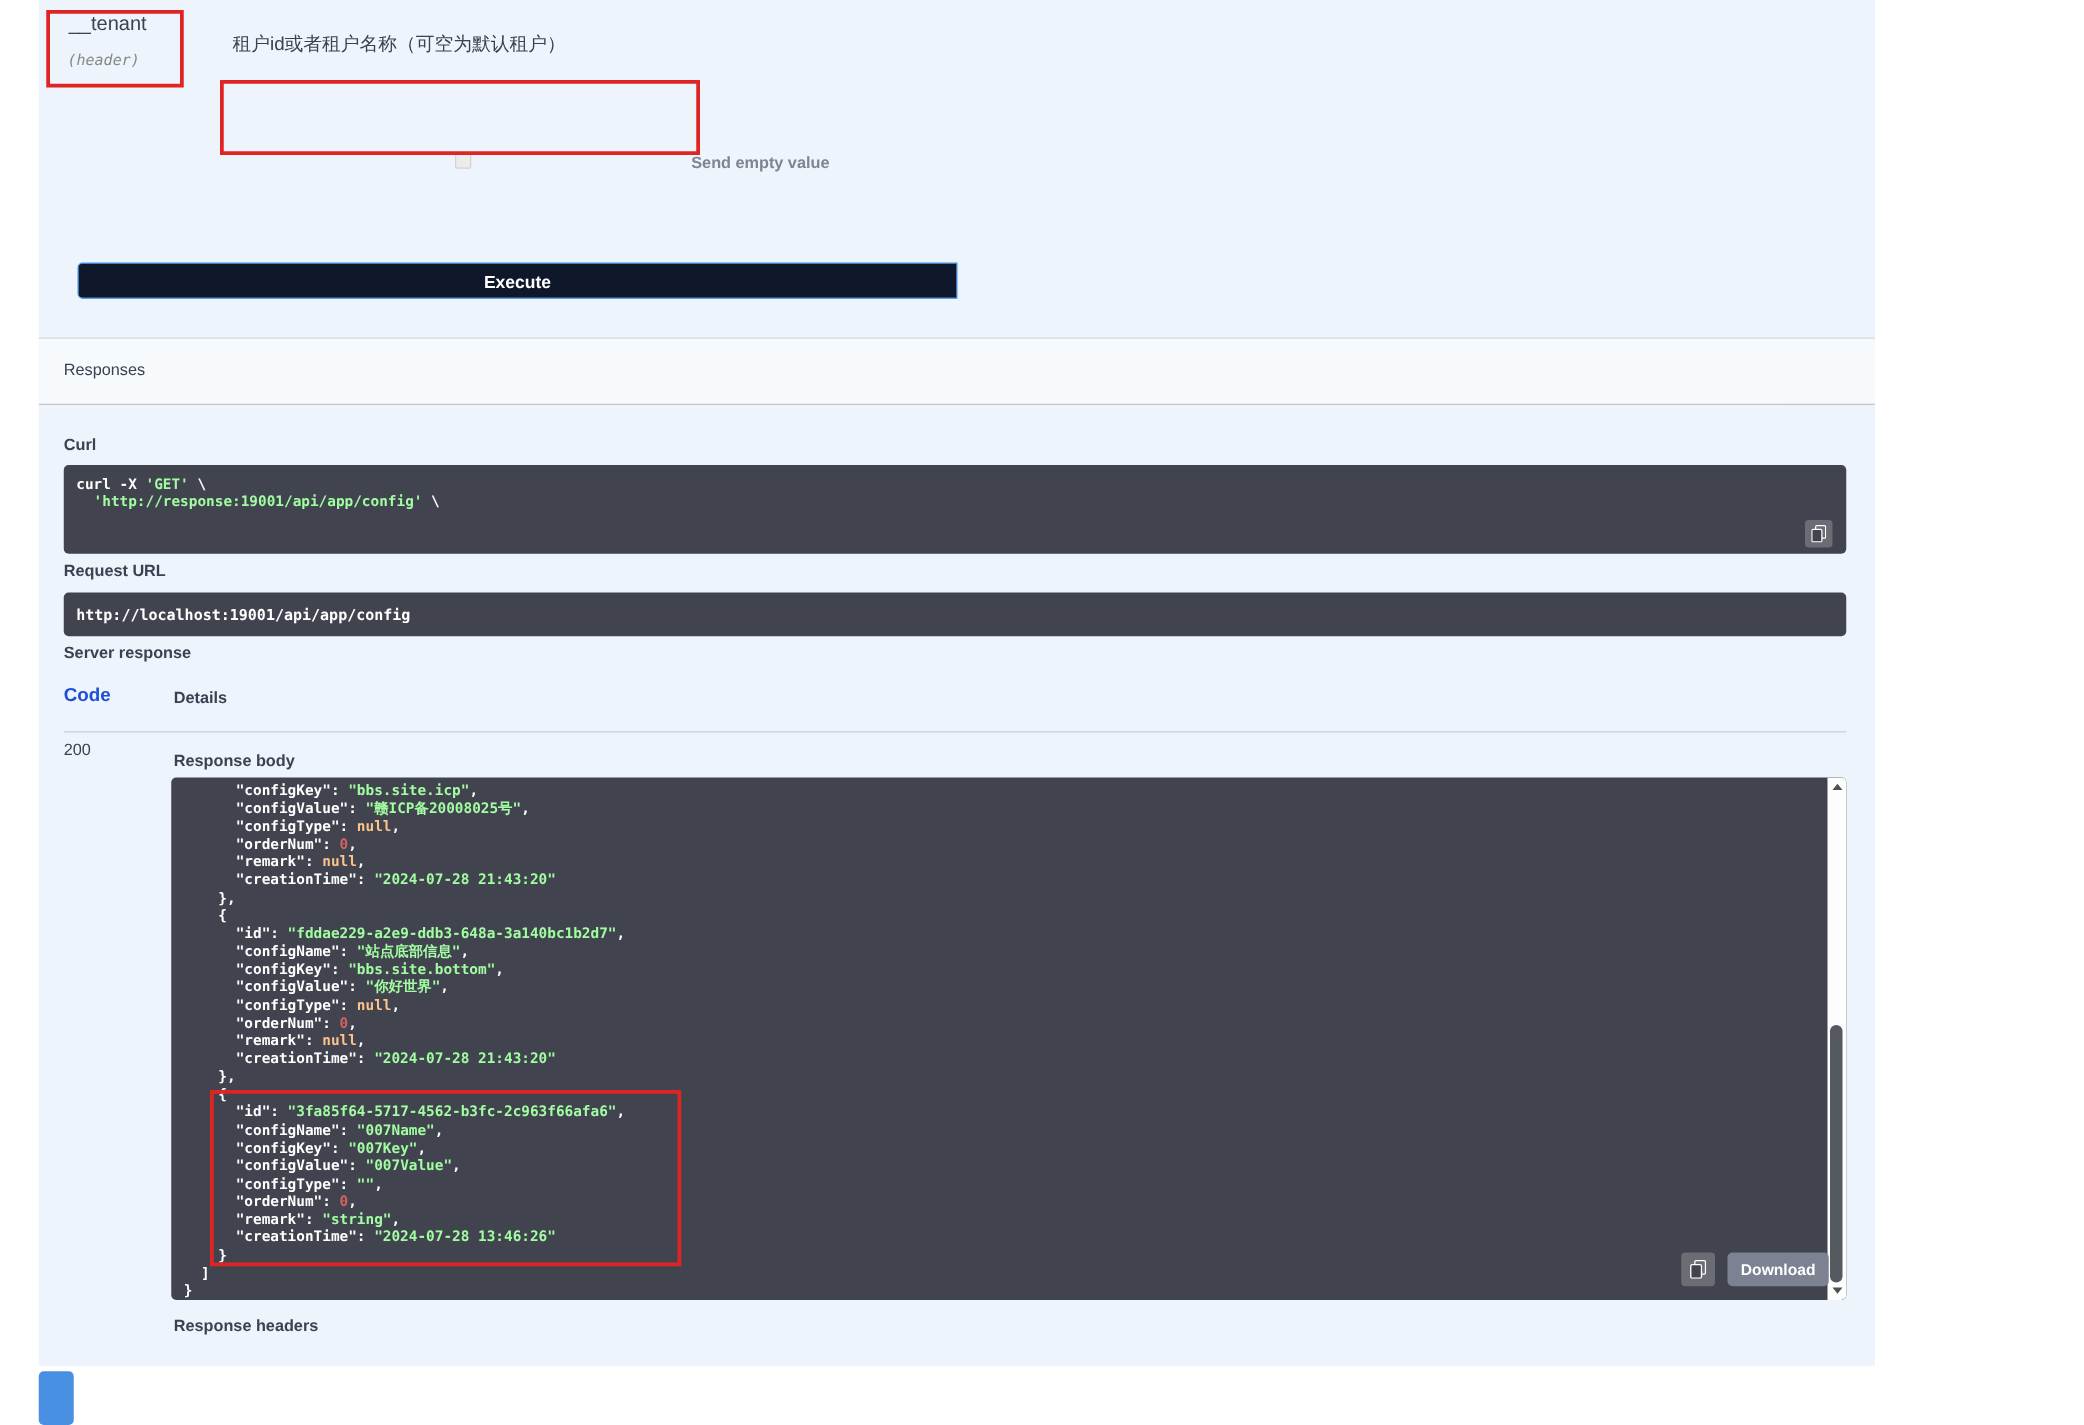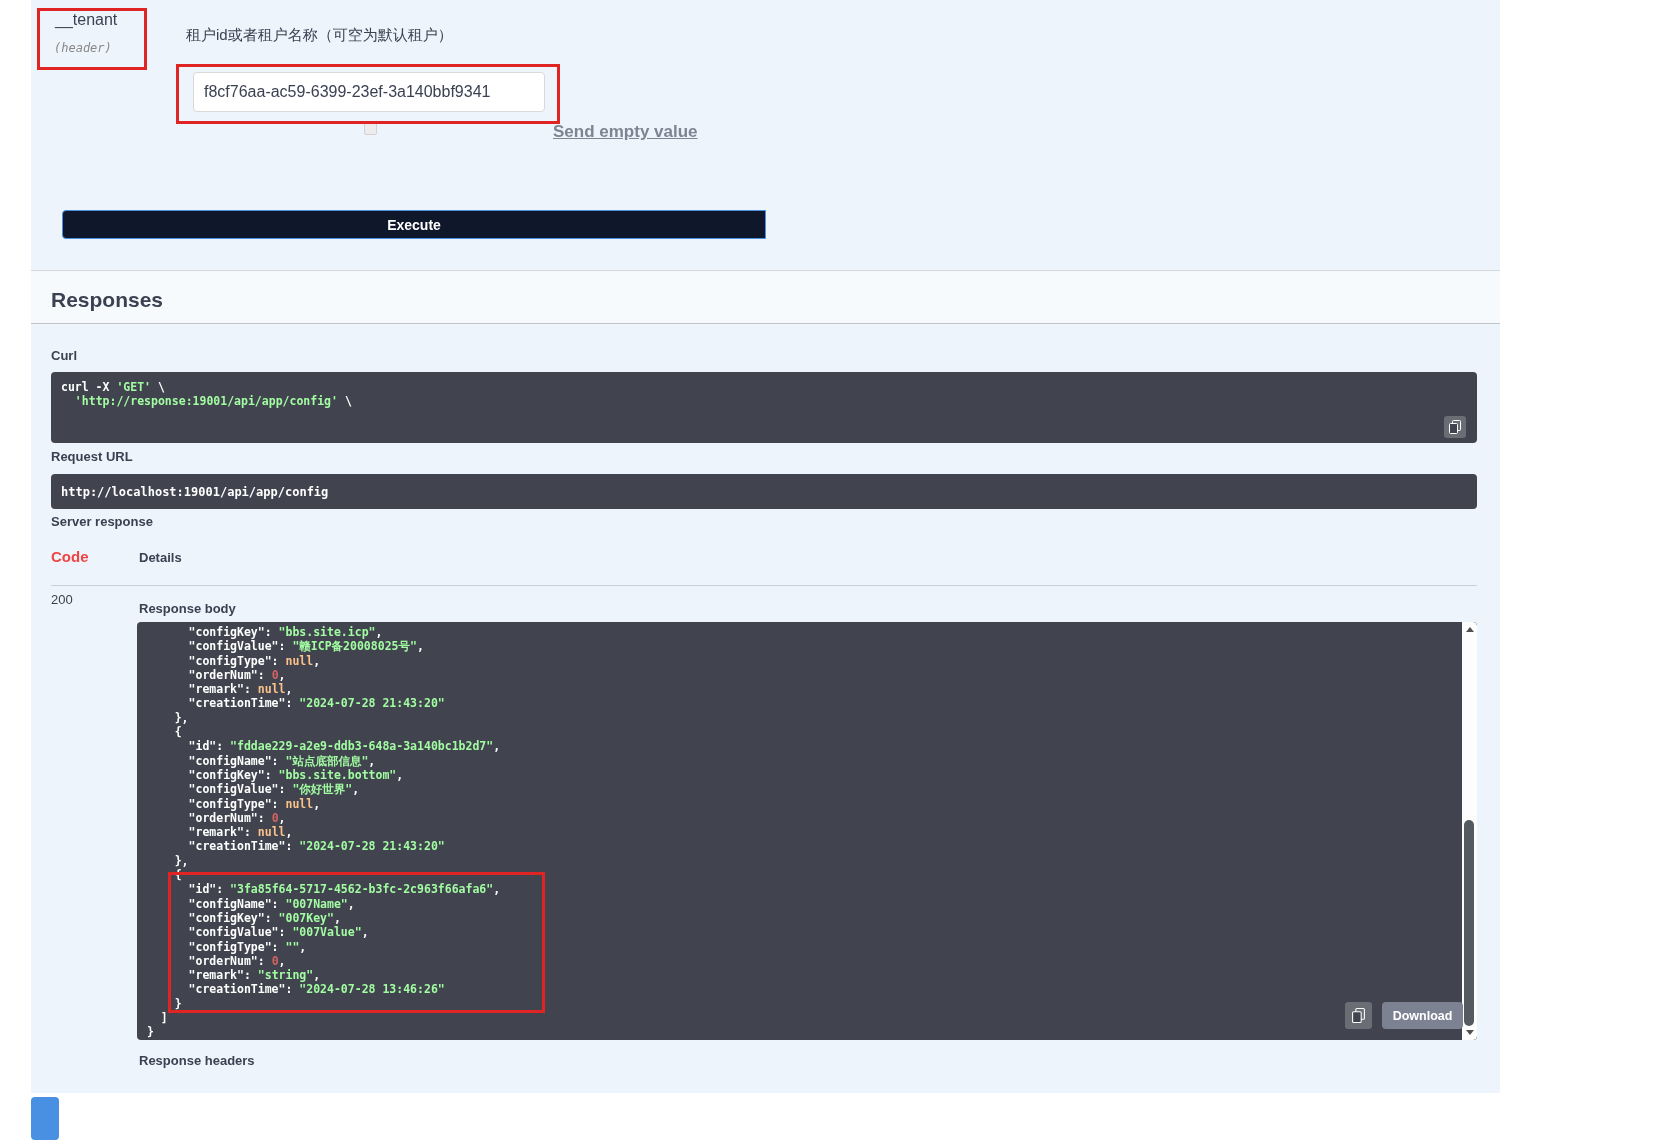--- a/index.html
+++ b/index.html
@@ -15,50 +15,50 @@
 
   .param-name { position:absolute; left:55px; top:11px; font-size:16px; color:#3b4151; }
   .param-in   { position:absolute; left:54px; top:41px; font-family:"DejaVu Sans Mono", monospace; font-style:italic; font-size:12px; color:#888888; }
   .param-desc { position:absolute; left:186px; top:26px; font-size:15px; color:#3b4151; }
 
   .param-input { position:absolute; left:193px; top:72px; width:352px; height:40px; padding:0 10px;
                  font-size:16px; color:#3b4151; background:#ffffff; border:1px solid #d9d9d9; border-radius:4px;
                  font-family:"Liberation Sans", sans-serif; }
 
   .checkbox { position:absolute; left:364px; top:122px; width:13px; height:13px; background:#ececec; border:1px solid #d2d2d2; border-radius:2px; }
-  .send-empty-label { position:absolute; left:553px; top:122px; font-size:17px; font-weight:bold; color:#7d8492;text-decoration:underline; }
+  .send-empty-label { position:absolute; left:553px; top:122px; font-size:13px; font-weight:bold; color:#7d8492; }
 
   .execute-btn { position:absolute; left:62px; top:210px; width:704px; height:29px; background:#0f172a; border:1px solid #4990e2;
                  border-radius:4px 0 0 4px; color:#ffffff; font-weight:bold; font-size:14px; font-family:"Liberation Sans", sans-serif; cursor:pointer; }
   .clear-btn   { position:absolute; left:766px; top:210px; width:701px; height:29px; background:#ffffff; border:1px solid #8c8c8c;
                  border-radius:0 4px 4px 0; color:#3b4151; font-weight:bold; font-size:14px; font-family:"Liberation Sans", sans-serif; cursor:pointer; }
 
   .responses-band { position:absolute; left:31px; top:270px; width:1469px; height:54px; background:rgba(255,255,255,0.55);
                     border-top:1px solid rgba(59,65,81,0.18); border-bottom:1px solid rgba(59,65,81,0.28); }
-  .responses-title { position:absolute; left:51px; top:288px; font-size:21px; font-weight:bold; color:#3b4151; }
+  .responses-title { position:absolute; left:51px; top:288px; font-size:13px; font-weight:normal; color:#3b4151; }
 
   .sec-label { position:absolute; font-size:13px; font-weight:bold; color:#3b4151; }
   #curl-label { left:51px; top:348px; }
   #requrl-label { left:51px; top:449px; }
   #server-response-label { left:51px; top:514px; }
   #response-body-label { left:139px; top:601px; }
   #response-headers-label { left:139px; top:1053px; }
 
   .code-block { position:absolute; background:#41444e; border-radius:4px; }
   #curl-block { left:51px; top:372px; width:1426px; height:71px; padding:8px 10px; }
   #requrl-block { left:51px; top:474px; width:1426px; height:35px; display:flex; align-items:center; padding-left:10px; }
   #requrl-text { font-family:"DejaVu Sans Mono", monospace; font-weight:bold; font-size:12px; color:#ffffff; }
 
   .code-line { font-family:"DejaVu Sans Mono", monospace; font-weight:bold; font-size:11.5px; line-height:14.3px; white-space:pre; color:#ffffff; }
   .tk-t { color:#ffffff; }
   .tk-s { color:#a2fca2; }
   .tk-n { color:#d36363; }
   .tk-l { color:#fcc28c; }
 
-  .code-header    { position:absolute; left:51px;  top:548px; font-size:15px; font-weight:bold; color:#ef4444; }
+  .code-header    { position:absolute; left:51px;  top:548px; font-size:15px; font-weight:bold; color:#1d4ed8; }
   .details-header { position:absolute; left:139px; top:550px; font-size:13px; font-weight:bold; color:#3b4151; }
   .thead-divider  { position:absolute; left:51px; top:585px; width:1426px; height:1px; background:rgba(59,65,81,0.2); }
   .status-code    { position:absolute; left:51px; top:592px; font-size:13px; color:#3b4151; }
 
   #body-block { left:137px; top:622px; width:1340px; height:418px; overflow:hidden; }
   #body-code  { padding:3px 24px 3px 10px; }
 
   .scroll-strip { position:absolute; right:0; top:0; width:15px; height:418px; background:#fdfdfd; border-radius:0 4px 4px 0; }
   .sb-arrow { position:absolute; left:0; width:15px; height:15px; display:flex; align-items:center; justify-content:center; cursor:pointer; }
   .sb-arrow-up { top:0; }
@@ -80,21 +80,20 @@
 </head>
 <body>
 
 <div class="canvas">
 
   <div class="panel"></div>
 
   <div class="param-name">__tenant</div>
   <div class="param-in">(header)</div>
   <div class="param-desc">租户id或者租户名称（可空为默认租户）</div>
-  <input class="param-input" type="text" value="f8cf76aa-ac59-6399-23ef-3a140bbf9341" style="">
   <div class="checkbox" role="checkbox" aria-checked="false"></div>
   <div class="send-empty-label">Send empty value</div>
 
   <button class="execute-btn">Execute</button>
 
   <div class="responses-band"></div>
   <div class="responses-title">Responses</div>
 
   <div class="sec-label" id="curl-label">Curl</div>
   <div class="code-block" id="curl-block">

